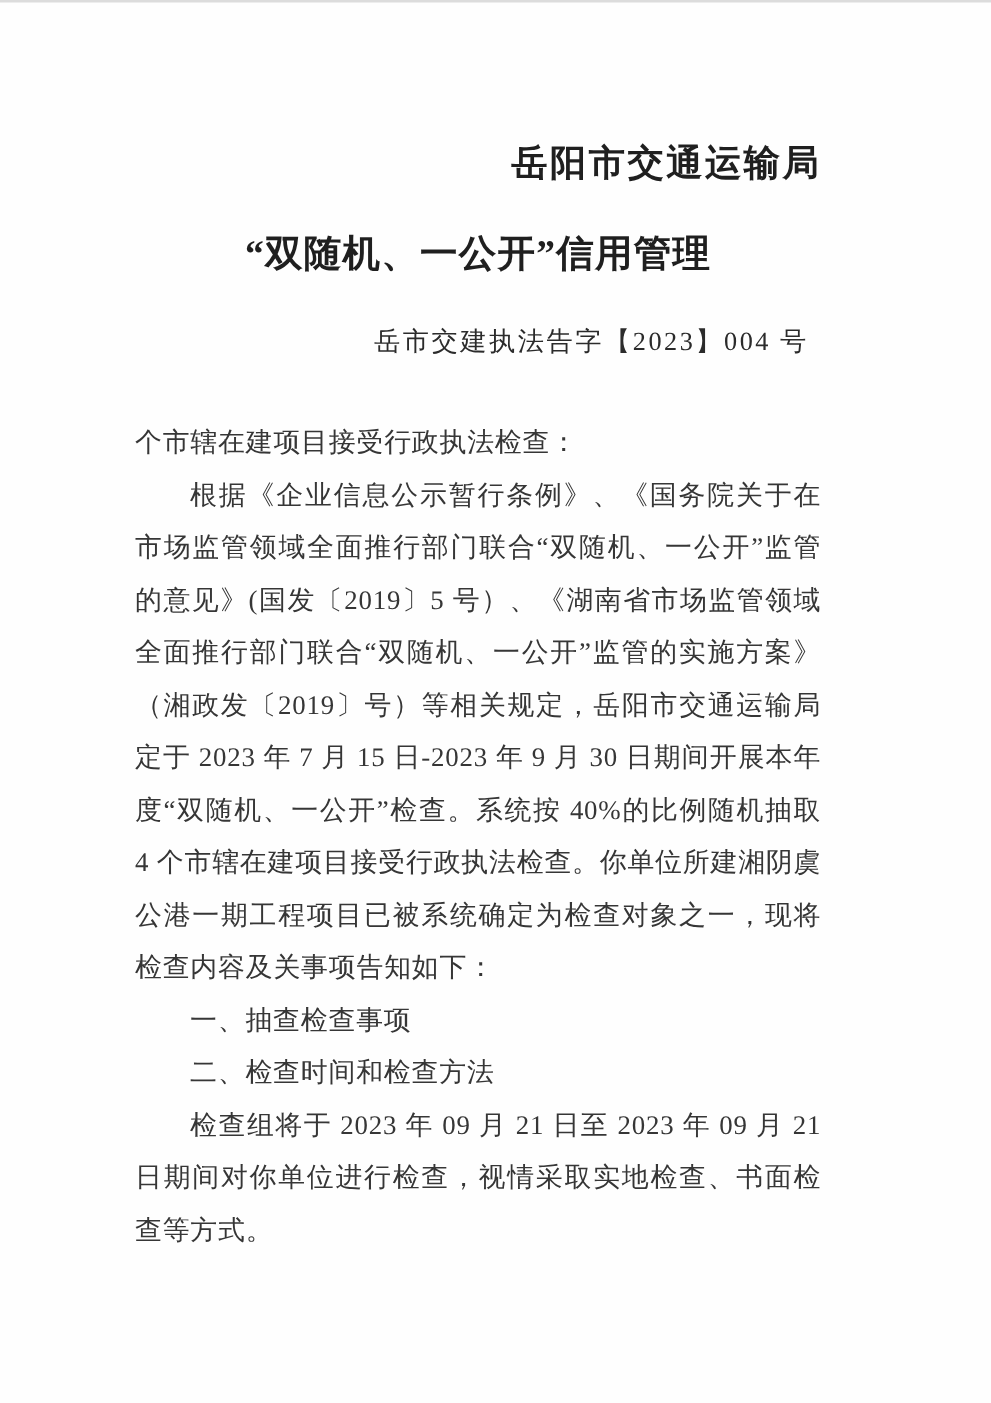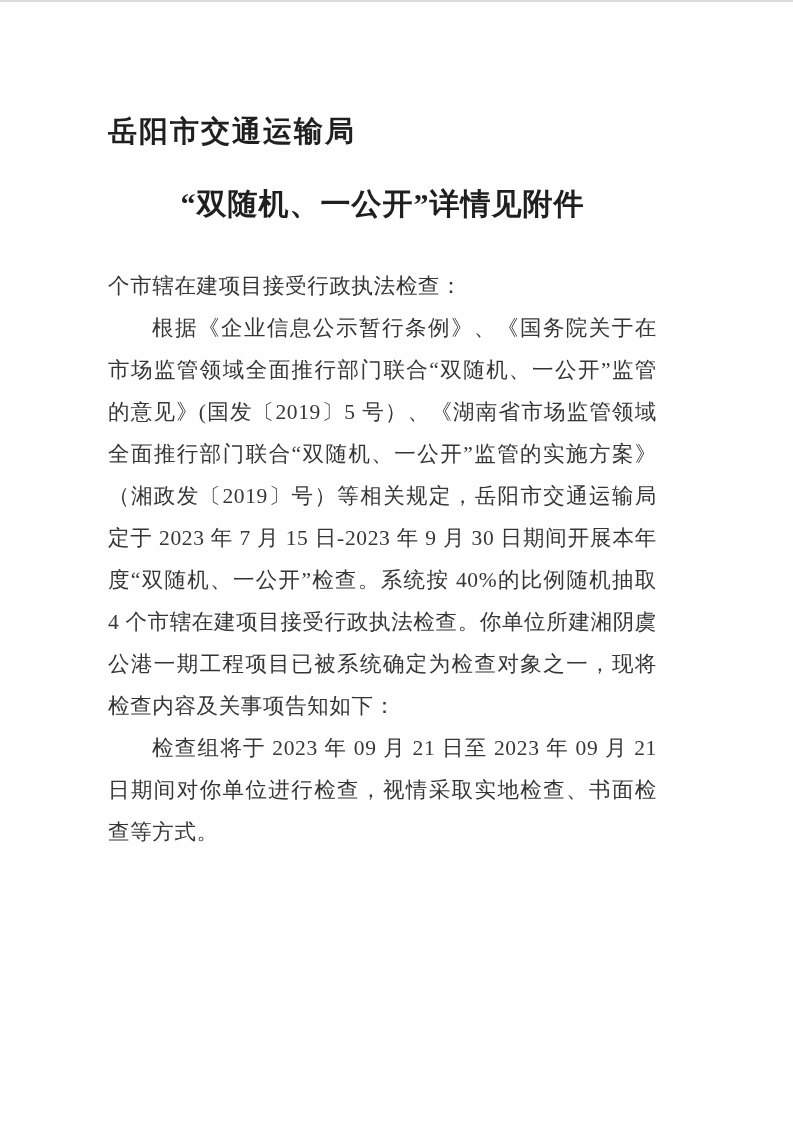--- a/index.html
+++ b/index.html
@@ -31,21 +31,21 @@
     position: absolute;
     left: 108px;
     top: 0;
     width: 549px;
   }
   .doc-title {
     margin: 0;
     padding-top: 117px;
     font-size: 29px;
     line-height: 1;
-    text-align: left;
+    text-align: right;
     font-weight: 700;
     letter-spacing: 2px;
     color: #1f1f1f;
   }
   .doc-subtitle {
     margin: 0;
     padding-top: 43px;
     font-size: 30px;
     line-height: 1;
     text-align: center;
@@ -78,20 +78,23 @@
     text-indent: 0;
   }
 </style>
 </head>
 <body>
 
 <div class="page">
   <div class="scan-edge"></div>
   <div class="content">
     <h1 class="doc-title">岳阳市交通运输局</h1>
-    <h2 class="doc-subtitle">“双随机、一公开”详情见附件</h2>
+    <h2 class="doc-subtitle">“双随机、一公开”信用管理</h2>
+    <div class="doc-number">岳市交建执法告字【2023】004 号</div>
     <div class="doc-body">
       <p class="salutation">个市辖在建项目接受行政执法检查：</p>
       <p>根据《企业信息公示暂行条例》、《国务院关于在市场监管领域全面推行部门联合“双随机、一公开”监管的意见》(国发〔2019〕5 号）、《湖南省市场监管领域全面推行部门联合“双随机、一公开”监管的实施方案》（湘政发〔2019〕号）等相关规定，岳阳市交通运输局定于 2023 年 7 月 15 日-2023 年 9 月 30 日期间开展本年度“双随机、一公开”检查。系统按 40%的比例随机抽取 4 个市辖在建项目接受行政执法检查。你单位所建湘阴虞公港一期工程项目已被系统确定为检查对象之一，现将检查内容及关事项告知如下：</p>
+      <p>一、抽查检查事项</p>
+      <p>二、检查时间和检查方法</p>
       <p>检查组将于 2023 年 09 月 21 日至 2023 年 09 月 21 日期间对你单位进行检查，视情采取实地检查、书面检查等方式。</p>
     </div>
   </div>
 </div>
 
 </body></html>

